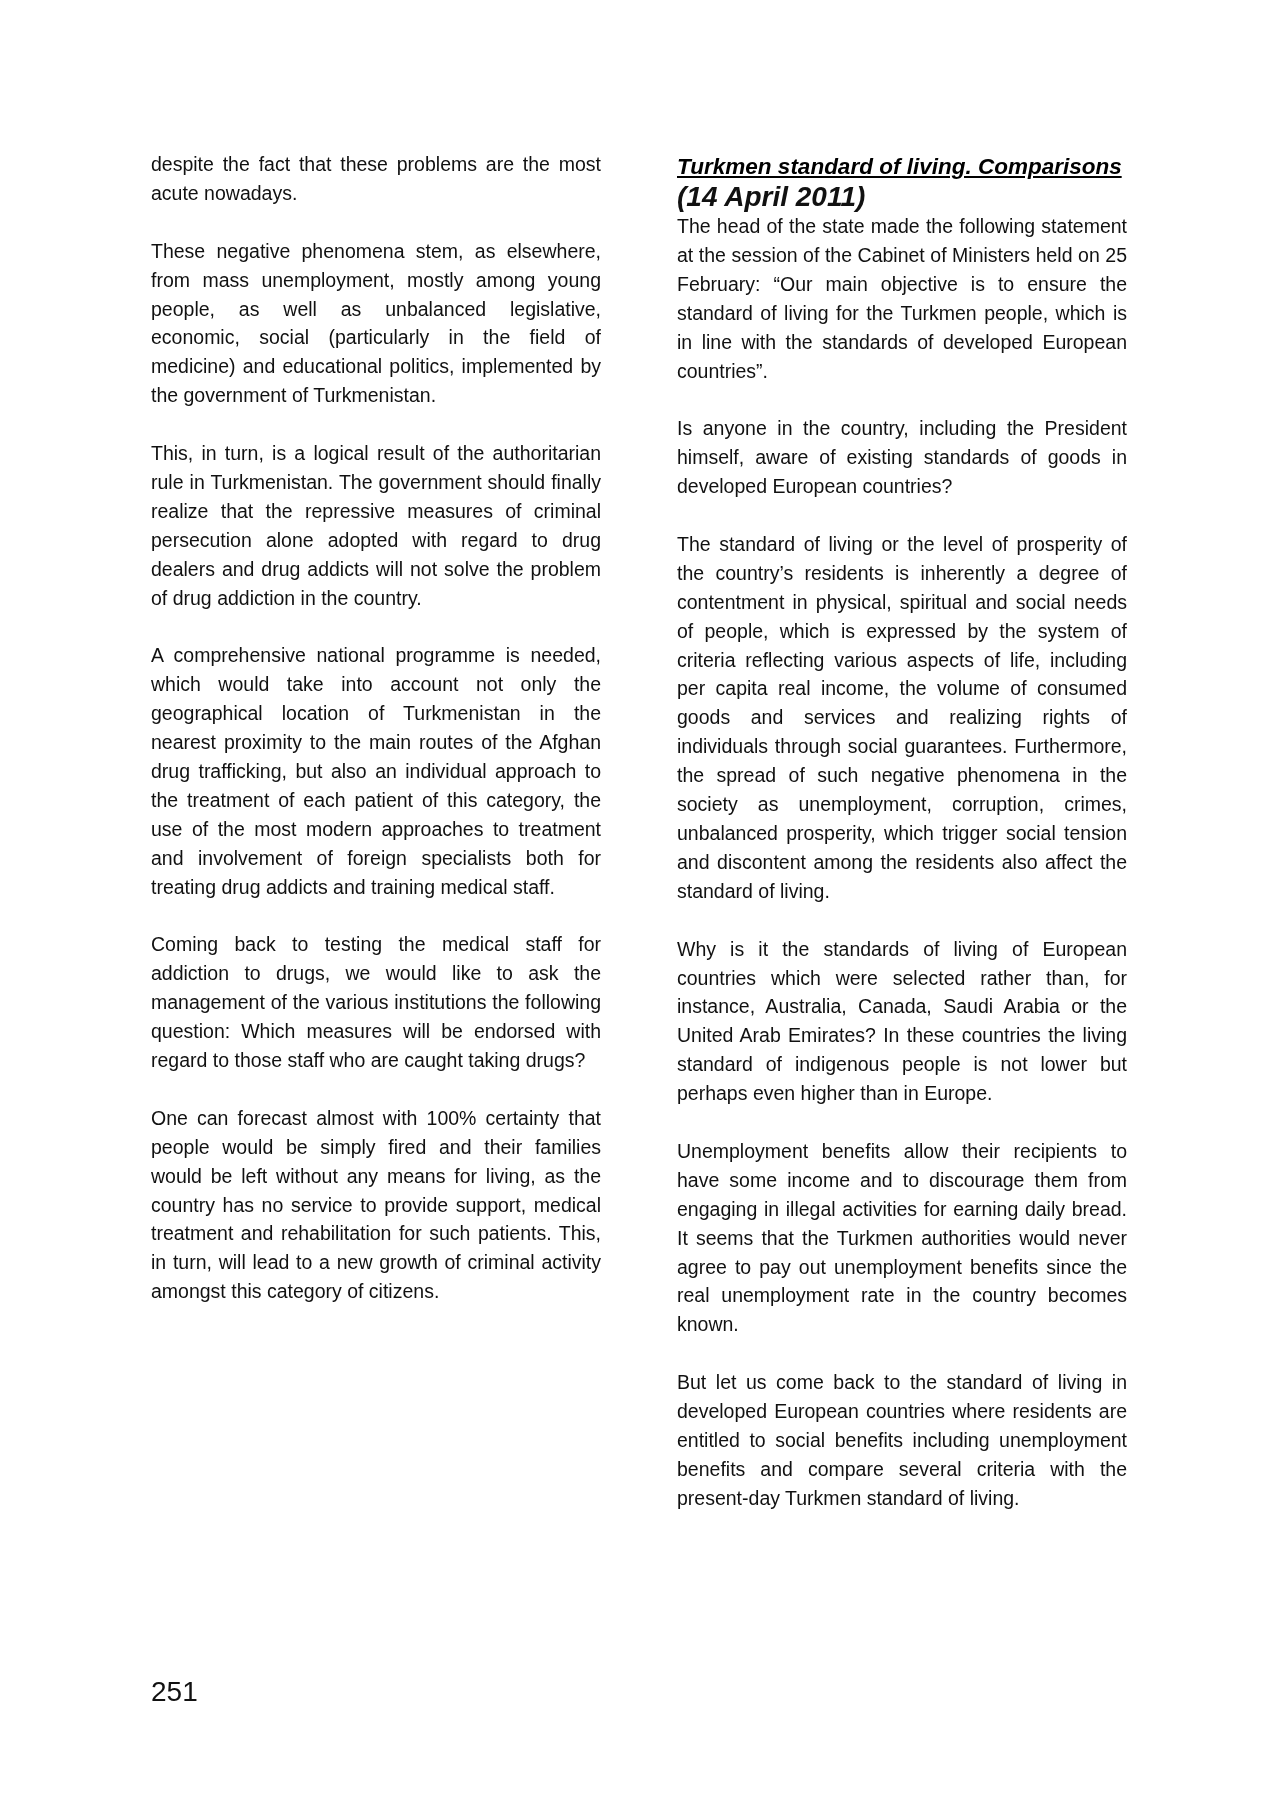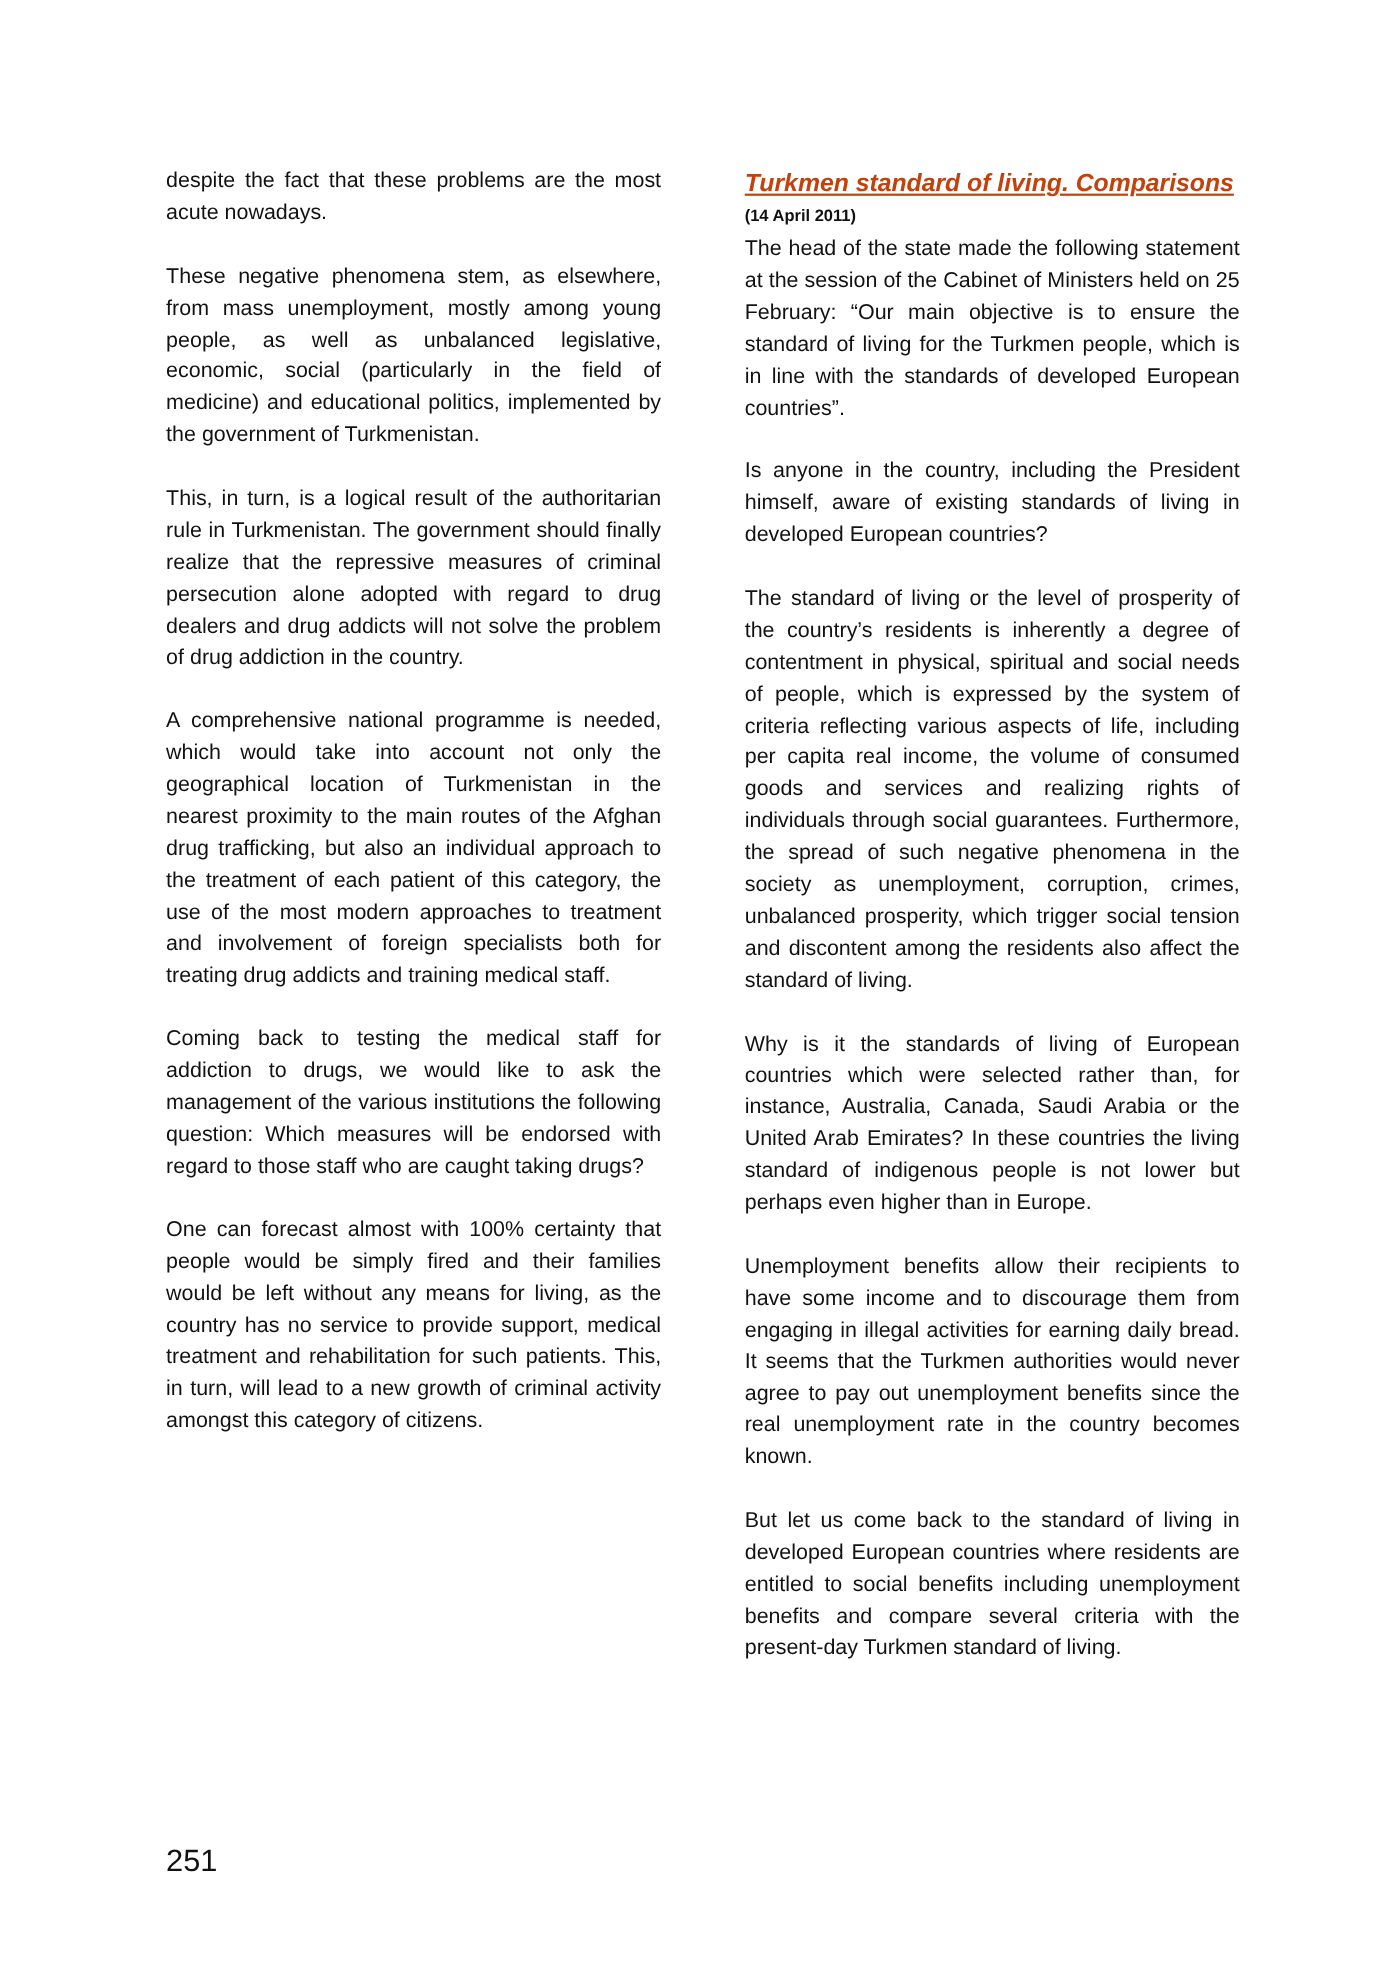--- a/index.html
+++ b/index.html
@@ -4,40 +4,40 @@
 <style>
   html, body { margin: 0; padding: 0; background: #ffffff; }
   body { width: 1273px; height: 1800px; position: relative; overflow: hidden;
          font-family: "Liberation Sans", "DejaVu Sans", sans-serif; color: #111; }
   .col { position: absolute; top: 150px; width: 450px; font-size: 19.5px; line-height: 28.9px;
          text-align: justify; }
   .col.left { left: 151px; }
   .col.right { left: 677px; top: 152px; }
   .col p { margin: 0 0 28.9px 0; }
   .heading { font-style: italic; font-weight: bold; font-size: 22.5px; line-height: 30px;
-             color: #c2410c; text-decoration: underline; text-align: left; margin: 0; display:block; }
-  .date { font-weight: bold; font-size: 15px; line-height: 30px; margin: 0; text-align: left; }
+             color: #000000; text-decoration: underline; text-align: left; margin: 0; display:block; }
+  .date { font-style: italic; font-weight: bold; font-size: 28px; line-height: 30px; margin: 0; text-align: left; }
   .pagenum { position: absolute; left: 151px; top: 1676px; font-size: 28px; }
 </style>
 </head>
 <body>
 
 <div class="col left">
   <p>despite the fact that these problems are the most acute nowadays.</p>
   <p>These negative phenomena stem, as elsewhere, from mass unemployment, mostly among young people, as well as unbalanced legislative, economic, social (particularly in the field of medicine) and educational politics, implemented by the government of Turkmenistan.</p>
   <p>This, in turn, is a logical result of the authoritarian rule in Turkmenistan. The government should finally realize that the repressive measures of criminal persecution alone adopted with regard to drug dealers and drug addicts will not solve the problem of drug addiction in the country.</p>
   <p>A comprehensive national programme is needed, which would take into account not only the geographical location of Turkmenistan in the nearest proximity to the main routes of the Afghan drug trafficking, but also an individual approach to the treatment of each patient of this category, the use of the most modern approaches to treatment and involvement of foreign specialists both for treating drug addicts and training medical staff.</p>
   <p>Coming back to testing the medical staff for addiction to drugs, we would like to ask the management of the various institutions the following question: Which measures will be endorsed with regard to those staff who are caught taking drugs?</p>
   <p>One can forecast almost with 100% certainty that people would be simply fired and their families would be left without any means for living, as the country has no service to provide support, medical treatment and rehabilitation for such patients. This, in turn, will lead to a new growth of criminal activity amongst this category of citizens.</p>
 </div>
 
 <div class="col right">
   <a class="heading">Turkmen standard of living. Comparisons</a>
   <div class="date">(14 April 2011)</div>
   <p>The head of the state made the following statement at the session of the Cabinet of Ministers held on 25 February: “Our main objective is to ensure the standard of living for the Turkmen people, which is in line with the standards of developed European countries”.</p>
-  <p>Is anyone in the country, including the President himself, aware of existing standards of living in developed European countries?</p>
+  <p>Is anyone in the country, including the President himself, aware of existing standards of goods in developed European countries?</p>
   <p>The standard of living or the level of prosperity of the country’s residents is inherently a degree of contentment in physical, spiritual and social needs of people, which is expressed by the system of criteria reflecting various aspects of life, including per capita real income, the volume of consumed goods and services and realizing rights of individuals through social guarantees. Furthermore, the spread of such negative phenomena in the society as unemployment, corruption, crimes, unbalanced prosperity, which trigger social tension and discontent among the residents also affect the standard of living.</p>
   <p>Why is it the standards of living of European countries which were selected rather than, for instance, Australia, Canada, Saudi Arabia or the United Arab Emirates? In these countries the living standard of indigenous people is not lower but perhaps even higher than in Europe.</p>
   <p>Unemployment benefits allow their recipients to have some income and to discourage them from engaging in illegal activities for earning daily bread. It seems that the Turkmen authorities would never agree to pay out unemployment benefits since the real unemployment rate in the country becomes known.</p>
   <p>But let us come back to the standard of living in developed European countries where residents are entitled to social benefits including unemployment benefits and compare several criteria with the present-day Turkmen standard of living.</p>
 </div>
 
 <div class="pagenum">251</div>
 
 </body></html>

